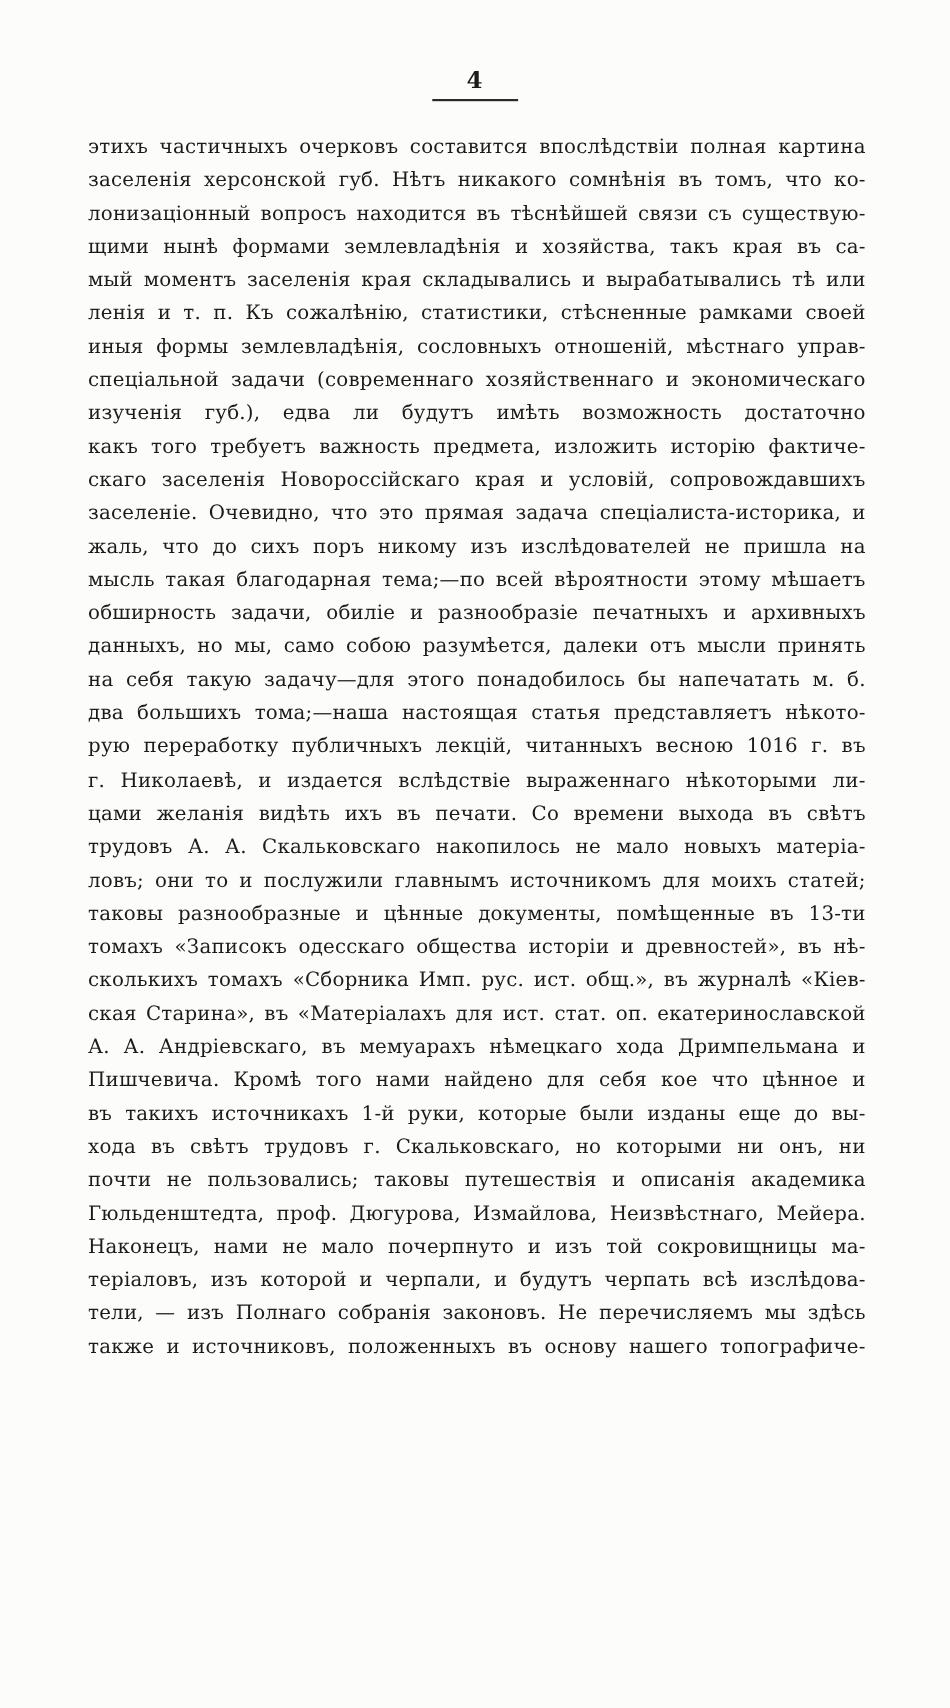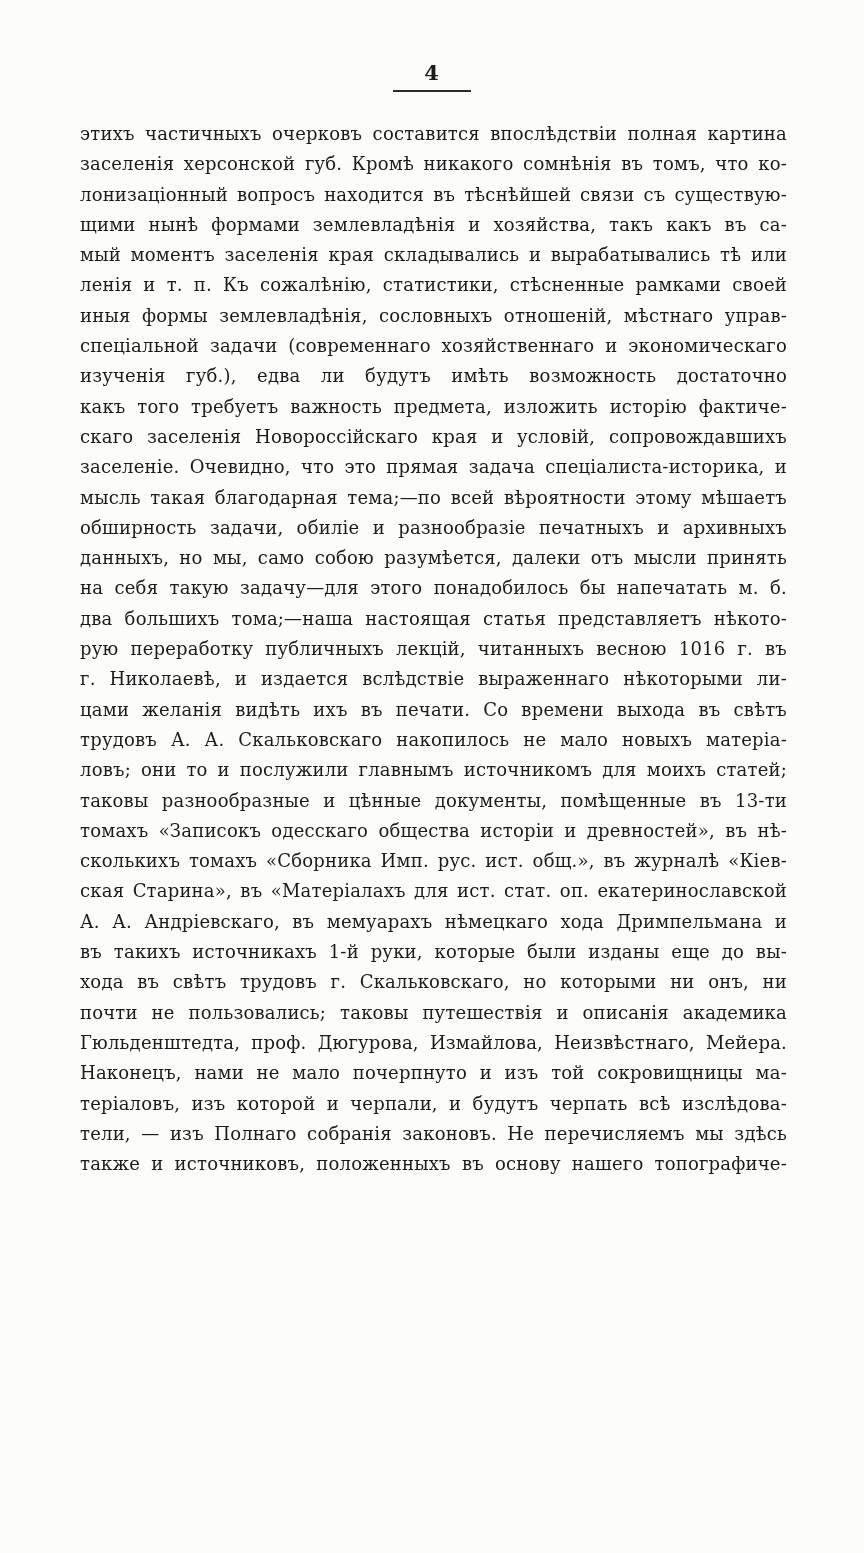--- a/index.html
+++ b/index.html
@@ -57,46 +57,48 @@
 <body>
 
 <div class="page">
   <div class="page-header">
     <div class="page-number">4</div>
     <div class="page-number-rule"></div>
   </div>
 
   <div class="text-block">
       <div class="text-line">этихъ частичныхъ очерковъ составится впослѣдствіи полная картина</div>
-      <div class="text-line">заселенія херсонской губ. Кромѣ никакого сомнѣнія въ томъ, что ко-</div>
+      <div class="text-line">заселенія херсонской губ. Нѣтъ никакого сомнѣнія въ томъ, что ко-</div>
       <div class="text-line">лонизаціонный вопросъ находится въ тѣснѣйшей связи съ существую-</div>
-      <div class="text-line">щими нынѣ формами землевладѣнія и хозяйства, такъ какъ въ са-</div>
+      <div class="text-line">щими нынѣ формами землевладѣнія и хозяйства, такъ края въ са-</div>
       <div class="text-line">мый моментъ заселенія края складывались и вырабатывались тѣ или</div>
       <div class="text-line">ленія и т. п. Къ сожалѣнію, статистики, стѣсненные рамками своей</div>
       <div class="text-line">иныя формы землевладѣнія, сословныхъ отношеній, мѣстнаго управ-</div>
       <div class="text-line">спеціальной задачи (современнаго хозяйственнаго и экономическаго</div>
       <div class="text-line">изученія губ.), едва ли будутъ имѣть возможность достаточно подробно,</div>
       <div class="text-line">какъ того требуетъ важность предмета, изложить исторію фактиче-</div>
       <div class="text-line">скаго заселенія Новороссійскаго края и условій, сопровождавшихъ это</div>
       <div class="text-line">заселеніе. Очевидно, что это прямая задача спеціалиста-историка, и</div>
+      <div class="text-line">жаль, что до сихъ поръ никому изъ изслѣдователей не пришла на</div>
       <div class="text-line">мысль такая благодарная тема;—по всей вѣроятности этому мѣшаетъ</div>
       <div class="text-line">обширность задачи, обиліе и разнообразіе печатныхъ и архивныхъ</div>
       <div class="text-line">данныхъ, но мы, само собою разумѣется, далеки отъ мысли принять</div>
       <div class="text-line">на себя такую задачу—для этого понадобилось бы напечатать м. б.</div>
       <div class="text-line">два большихъ тома;—наша настоящая статья представляетъ нѣкото-</div>
       <div class="text-line">рую переработку публичныхъ лекцій, читанныхъ весною 1016 г. въ</div>
       <div class="text-line">г. Николаевѣ, и издается вслѣдствіе выраженнаго нѣкоторыми ли-</div>
       <div class="text-line">цами желанія видѣть ихъ въ печати. Со времени выхода въ свѣтъ</div>
       <div class="text-line">трудовъ А. А. Скальковскаго накопилось не мало новыхъ матеріа-</div>
       <div class="text-line">ловъ; они то и послужили главнымъ источникомъ для моихъ статей;</div>
       <div class="text-line">таковы разнообразные и цѣнные документы, помѣщенные въ 13-ти</div>
       <div class="text-line">томахъ «Записокъ одесскаго общества исторіи и древностей», въ нѣ-</div>
       <div class="text-line">сколькихъ томахъ «Сборника Имп. рус. ист. общ.», въ журналѣ «Кіев-</div>
       <div class="text-line">ская Старина», въ «Матеріалахъ для ист. стат. оп. екатеринославской</div>
       <div class="text-line">А. А. Андріевскаго, въ мемуарахъ нѣмецкаго хода Дримпельмана и</div>
+      <div class="text-line">Пишчевича. Кромѣ того нами найдено для себя кое что цѣнное и</div>
       <div class="text-line">въ такихъ источникахъ 1-й руки, которые были изданы еще до вы-</div>
       <div class="text-line">хода въ свѣтъ трудовъ г. Скальковскаго, но которыми ни онъ, ни другіе</div>
       <div class="text-line">почти не пользовались; таковы путешествія и описанія академика</div>
       <div class="text-line">Гюльденштедта, проф. Дюгурова, Измайлова, Неизвѣстнаго, Мейера.</div>
       <div class="text-line">Наконецъ, нами не мало почерпнуто и изъ той сокровищницы ма-</div>
       <div class="text-line">теріаловъ, изъ которой и черпали, и будутъ черпать всѣ изслѣдова-</div>
       <div class="text-line">тели, — изъ Полнаго собранія законовъ. Не перечисляемъ мы здѣсь</div>
       <div class="text-line">также и источниковъ, положенныхъ въ основу нашего топографиче-</div>
     </div>
 </div>

